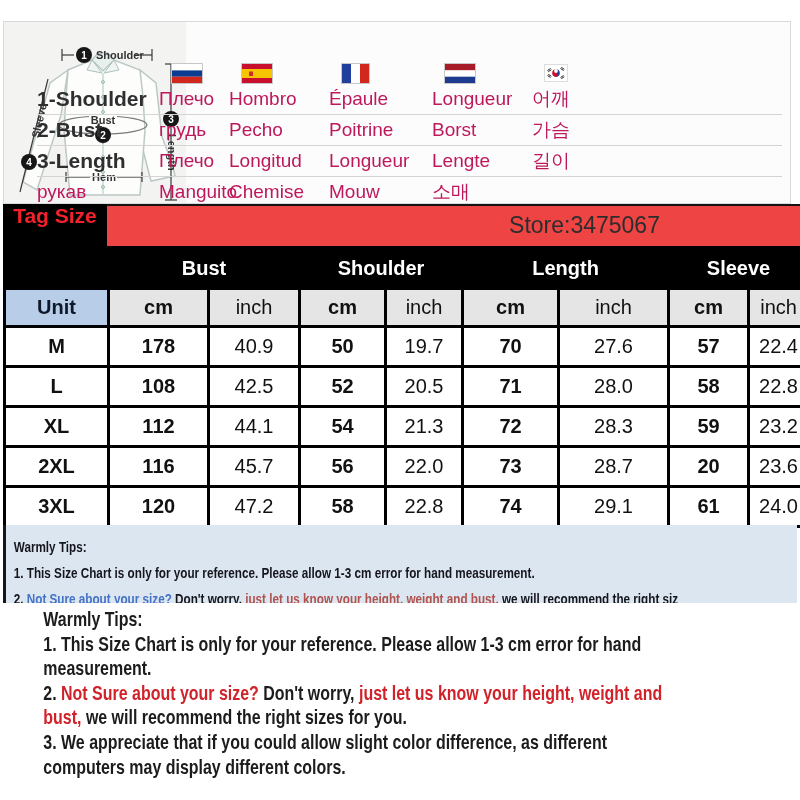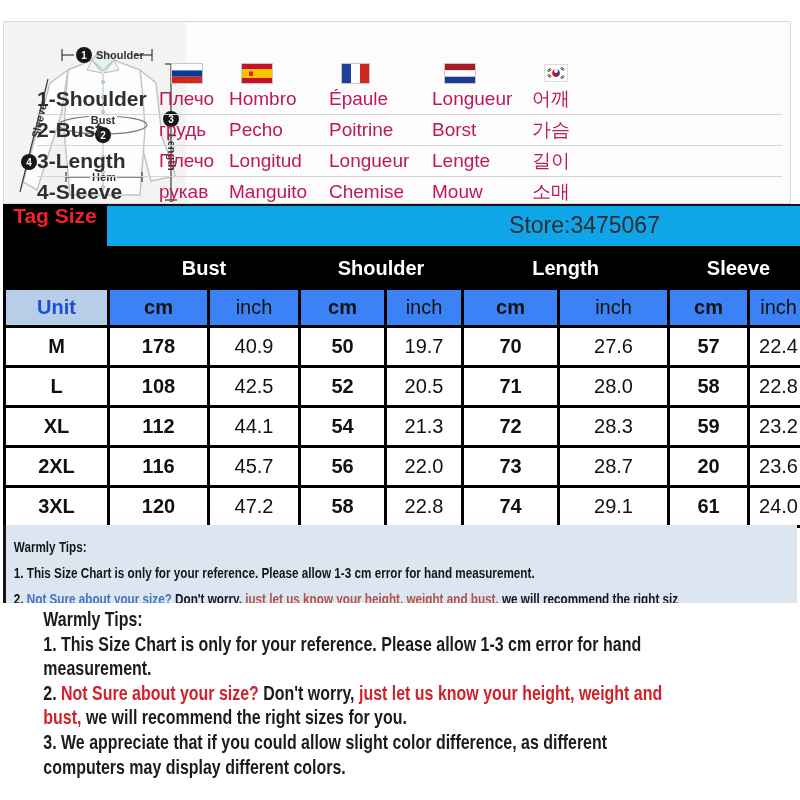--- a/index.html
+++ b/index.html
@@ -19,35 +19,35 @@
   .m-row.sep{border-bottom:1px solid #d4d4d4;}
   .m-label{font-size:21px;font-weight:bold;color:#2f2f2f;}
   .m-word{font-size:19px;color:#be185d;}
   .flag-cell{display:flex;justify-content:flex-start;padding-left:12px;}
   .flag{border:1px solid #c8c8c8;box-sizing:content-box;display:block;}
 
   
   .tagbox{position:absolute;left:3px;top:204px;width:104px;height:83px;background:#000;
           box-sizing:border-box;text-align:center;}
   .tagbox span{font-size:21px;font-weight:bold;color:#f2222a;}
-  .store-strip{position:absolute;left:107px;top:204px;width:693px;height:42px;background:#0ea5e9;
+  .store-strip{position:absolute;left:107px;top:204px;width:693px;height:42px;background:#ef4444;
                border-top:2px solid #141414;box-sizing:border-box;}
   .store-strip span{display:block;padding-left:262px;text-align:center;margin-top:6px;
                     font-size:23px;color:#2d2d2d;}
 
   
   .table-wrap{position:absolute;left:3px;top:246px;width:797px;overflow:hidden;}
   table.size{border-collapse:collapse;table-layout:fixed;width:804px;}
   table.size td,table.size th{border:3px solid #000;padding:0;text-align:center;
                               font-size:20px;color:#111;}
   tr.ghead{height:41px;}
   tr.ghead th{background:#000;color:#fff;font-weight:bold;border:3px solid #000;}
   tr.units{height:38px;}
-  tr.units td{background:#3b82f6;}
-  tr.units td.unitcell{background:#b7cde8;color:#1d4ed8;font-weight:bold;}
+  tr.units td{background:#e5e5e5;}
+  tr.units td.unitcell{background:#b7cde8;color:#0f172a;font-weight:bold;}
   tr.body{height:40px;background:#fff;}
   .b{font-weight:bold;}
   .r{font-weight:normal;color:#1d1d1d;}
 
   
   .tips-band{position:absolute;left:3px;top:525px;width:794px;height:78px;background:#dce6f1;
              overflow:hidden;box-sizing:border-box;border-left:3px solid #15151c;}
   .tips-band-inner{padding:9px 0 0 10px;transform:scaleX(0.78);transform-origin:left top;
                    white-space:nowrap;font-size:15px;font-weight:bold;line-height:26px;color:#15151c;}
   .tb-blue{color:#4472c4;}
@@ -204,21 +204,20 @@
       <div class="m-row sep">
         <div class="m-label">3-Length</div>
         <div class="m-word">Плечо</div>
         <div class="m-word">Longitud</div>
         <div class="m-word">Longueur</div>
         <div class="m-word">Lengte</div>
         <div class="m-word">길이</div>
       </div>
 
       <div class="m-row">
-        <div class="m-label">4-Sleeve</div>
         <div class="m-word">рукав</div>
         <div class="m-word">Manguito</div>
         <div class="m-word">Chemise</div>
         <div class="m-word">Mouw</div>
         <div class="m-word">소매</div>
       </div>
     </div>
   </div>
 
   <div class="tagbox">

